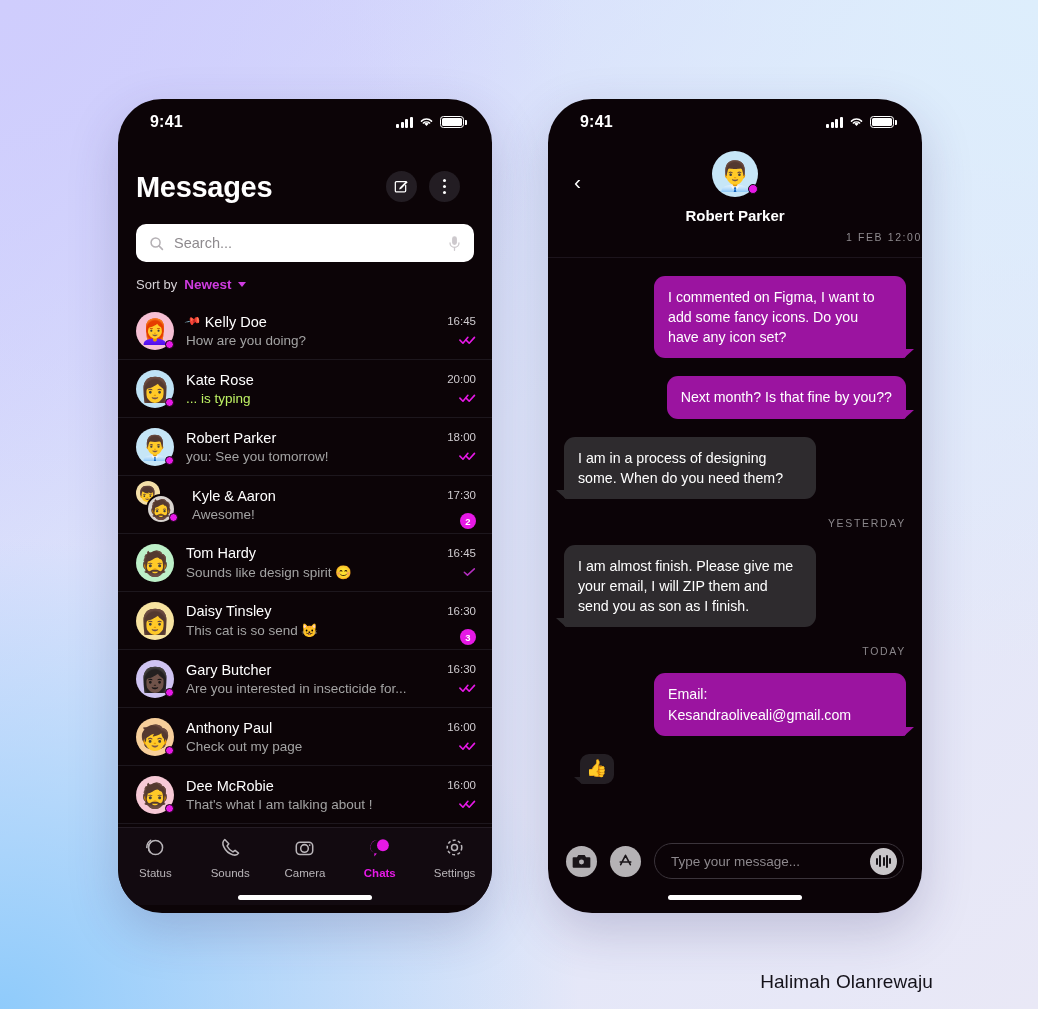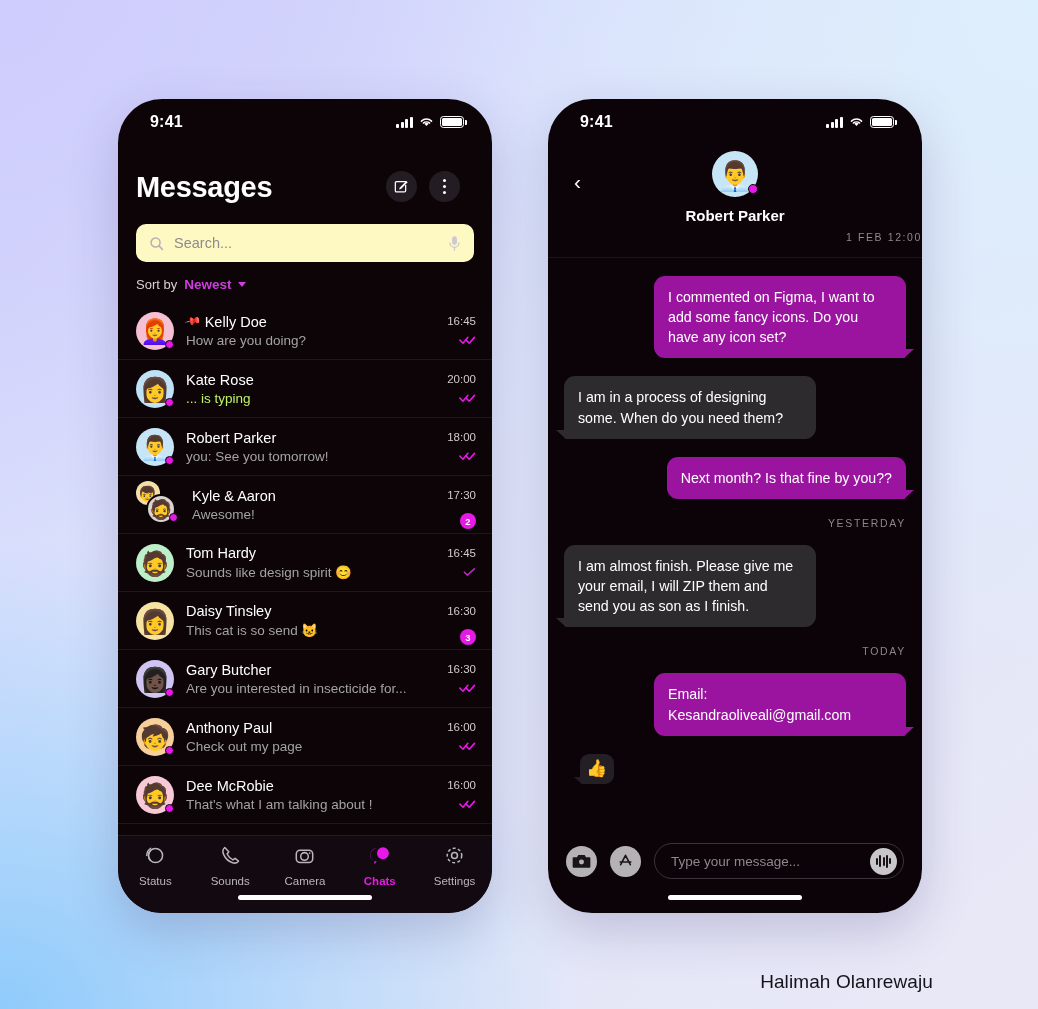--- a/index.html
+++ b/index.html
@@ -67,21 +67,21 @@
   .hdr-actions { display:flex; gap:12px; }
   .round-btn {
     width:31px; height:31px; border-radius:50%; background:#231d23;
     display:flex; align-items:center; justify-content:center;
   }
   .kebab { display:flex; flex-direction:column; gap:2.6px; align-items:center; }
   .kebab b { width:3.2px; height:3.2px; background:#fff; border-radius:50%; display:block; }
 
   .searchbar {
     margin: 20px 18px 0 18px; height: 38px;
-    background: #fef9c3; border-radius: 10px;
+    background: #ffffff; border-radius: 10px;
     display:flex; align-items:center; gap:10px; padding: 0 13px;
   }
   .search-ph { color:#8e8a8e; font-size:14.5px; flex:1; }
 
   .sortrow {
     display:flex; align-items:center; gap:7px;
     padding: 15px 0 10px 18px;
   }
   .sort-label { color:#d6d2d6; font-size:13px; }
   .sort-value { color:#cf3ce0; font-size:13.5px; font-weight:700; }
@@ -130,21 +130,21 @@
   .ticks { margin-top:8px; height:11px; display:flex; justify-content:flex-end; }
   .badge {
     display:inline-flex; align-items:center; justify-content:center;
     min-width:16px; height:16px; border-radius:50%;
     background:#e619e6; color:#fff; font-size:9.5px; font-weight:700;
     margin-top:4px;
   }
 
   
   .tabbar {
-    position:absolute; left:0; right:0; bottom:0;
+    position:absolute; left:0; right:0; bottom:8px;
     height:78px; background:#120a10;
     border-top:1px solid #241c24;
     display:flex; align-items:flex-start; justify-content:space-around;
     padding-top:9px;
   }
   .tab { display:flex; flex-direction:column; align-items:center; gap:5px; width:66px; }
   .tab-label { font-size:11.5px; color:#b9b5b9; }
   .tab.active .tab-label { color:#e619e6; font-weight:700; }
 
   
@@ -577,25 +577,25 @@
       <span class="conv-dot"></span>
     </div>
     <div class="conv-name">Robert Parker</div>
     <div class="conv-sub">1 FEB 12:00</div>
   </div>
 
   <div class="thread" id="thread">
       <div class="bubble-row out">
         <div class="bubble out">I commented on Figma, I want to add some fancy icons. Do you have any icon set?</div>
       </div>
+      <div class="bubble-row out">
+        <div class="bubble out">Next month? Is that fine by you??</div>
+      </div>
       <div class="bubble-row in">
         <div class="bubble in">I am in a process of designing some. When do you need them?</div>
-      </div>
-      <div class="bubble-row out">
-        <div class="bubble out">Next month? Is that fine by you??</div>
       </div>
       <div class="day-sep">YESTERDAY</div>
       <div class="bubble-row in">
         <div class="bubble in">I am almost finish. Please give me your email, I will ZIP them and send you as son as I finish.</div>
       </div>
       <div class="day-sep">TODAY</div>
       <div class="bubble-row out">
         <div class="bubble out">Email: Kesandraoliveali@gmail.com</div>
       </div>
       <div class="bubble-row in">

